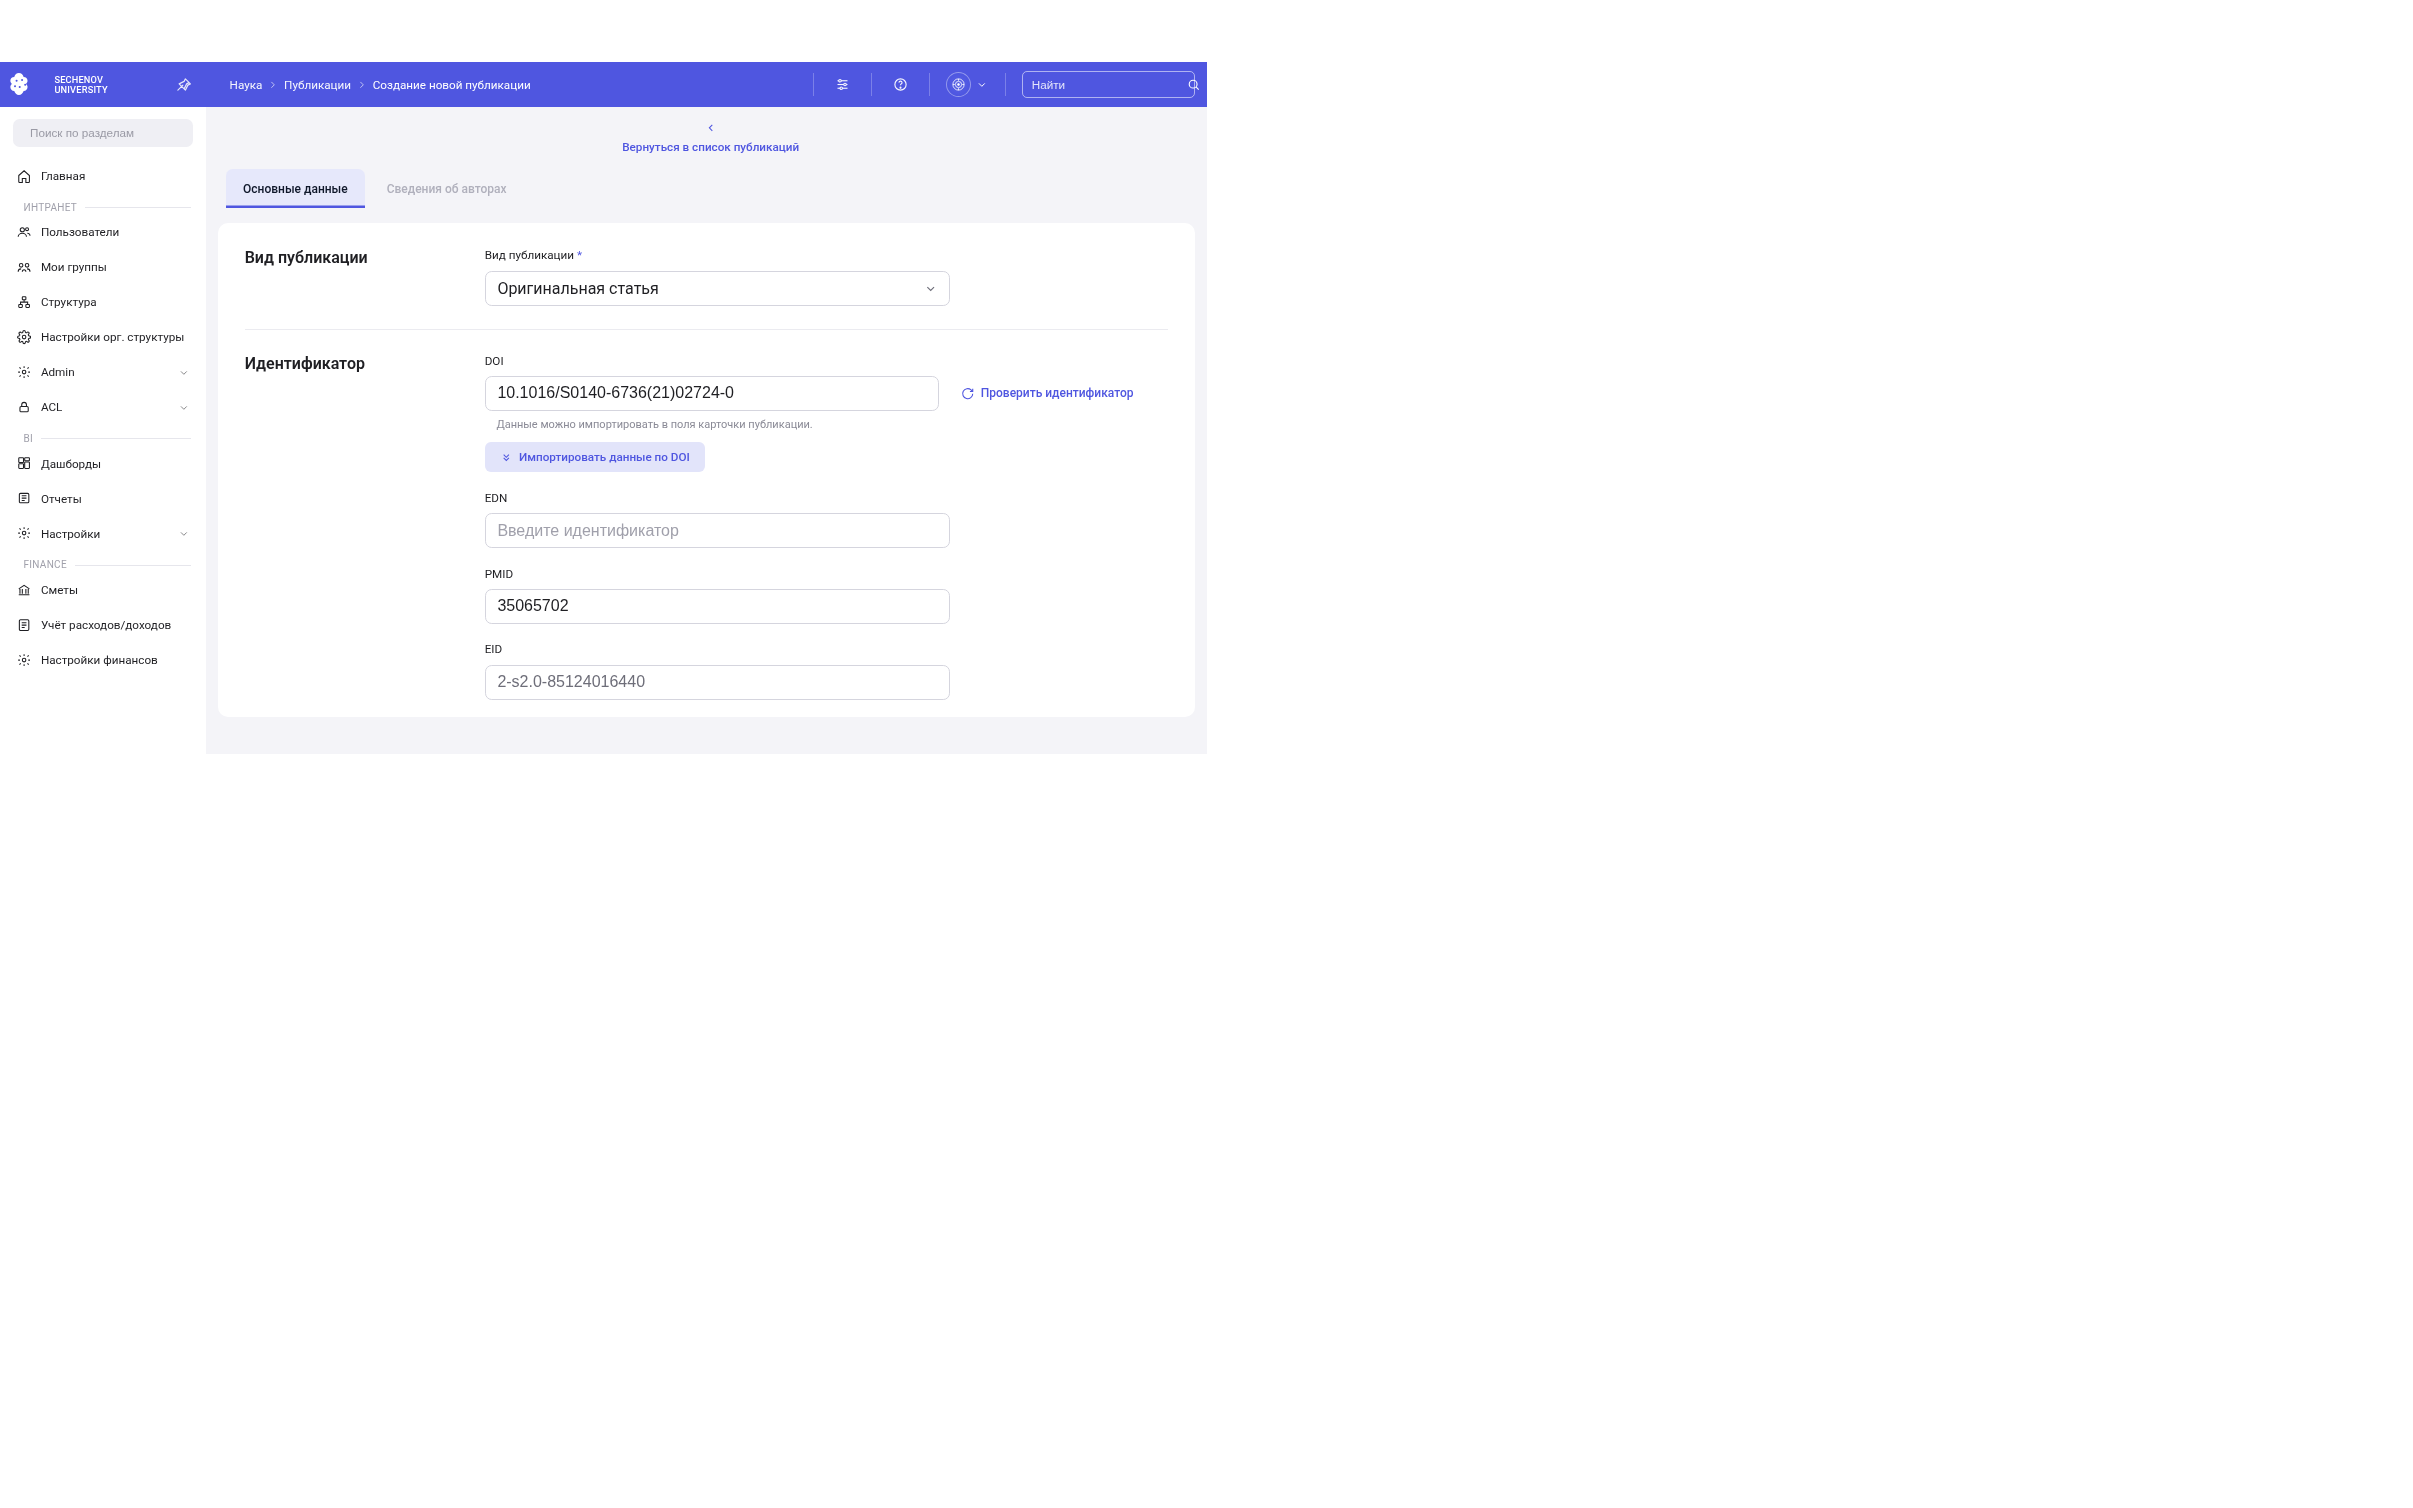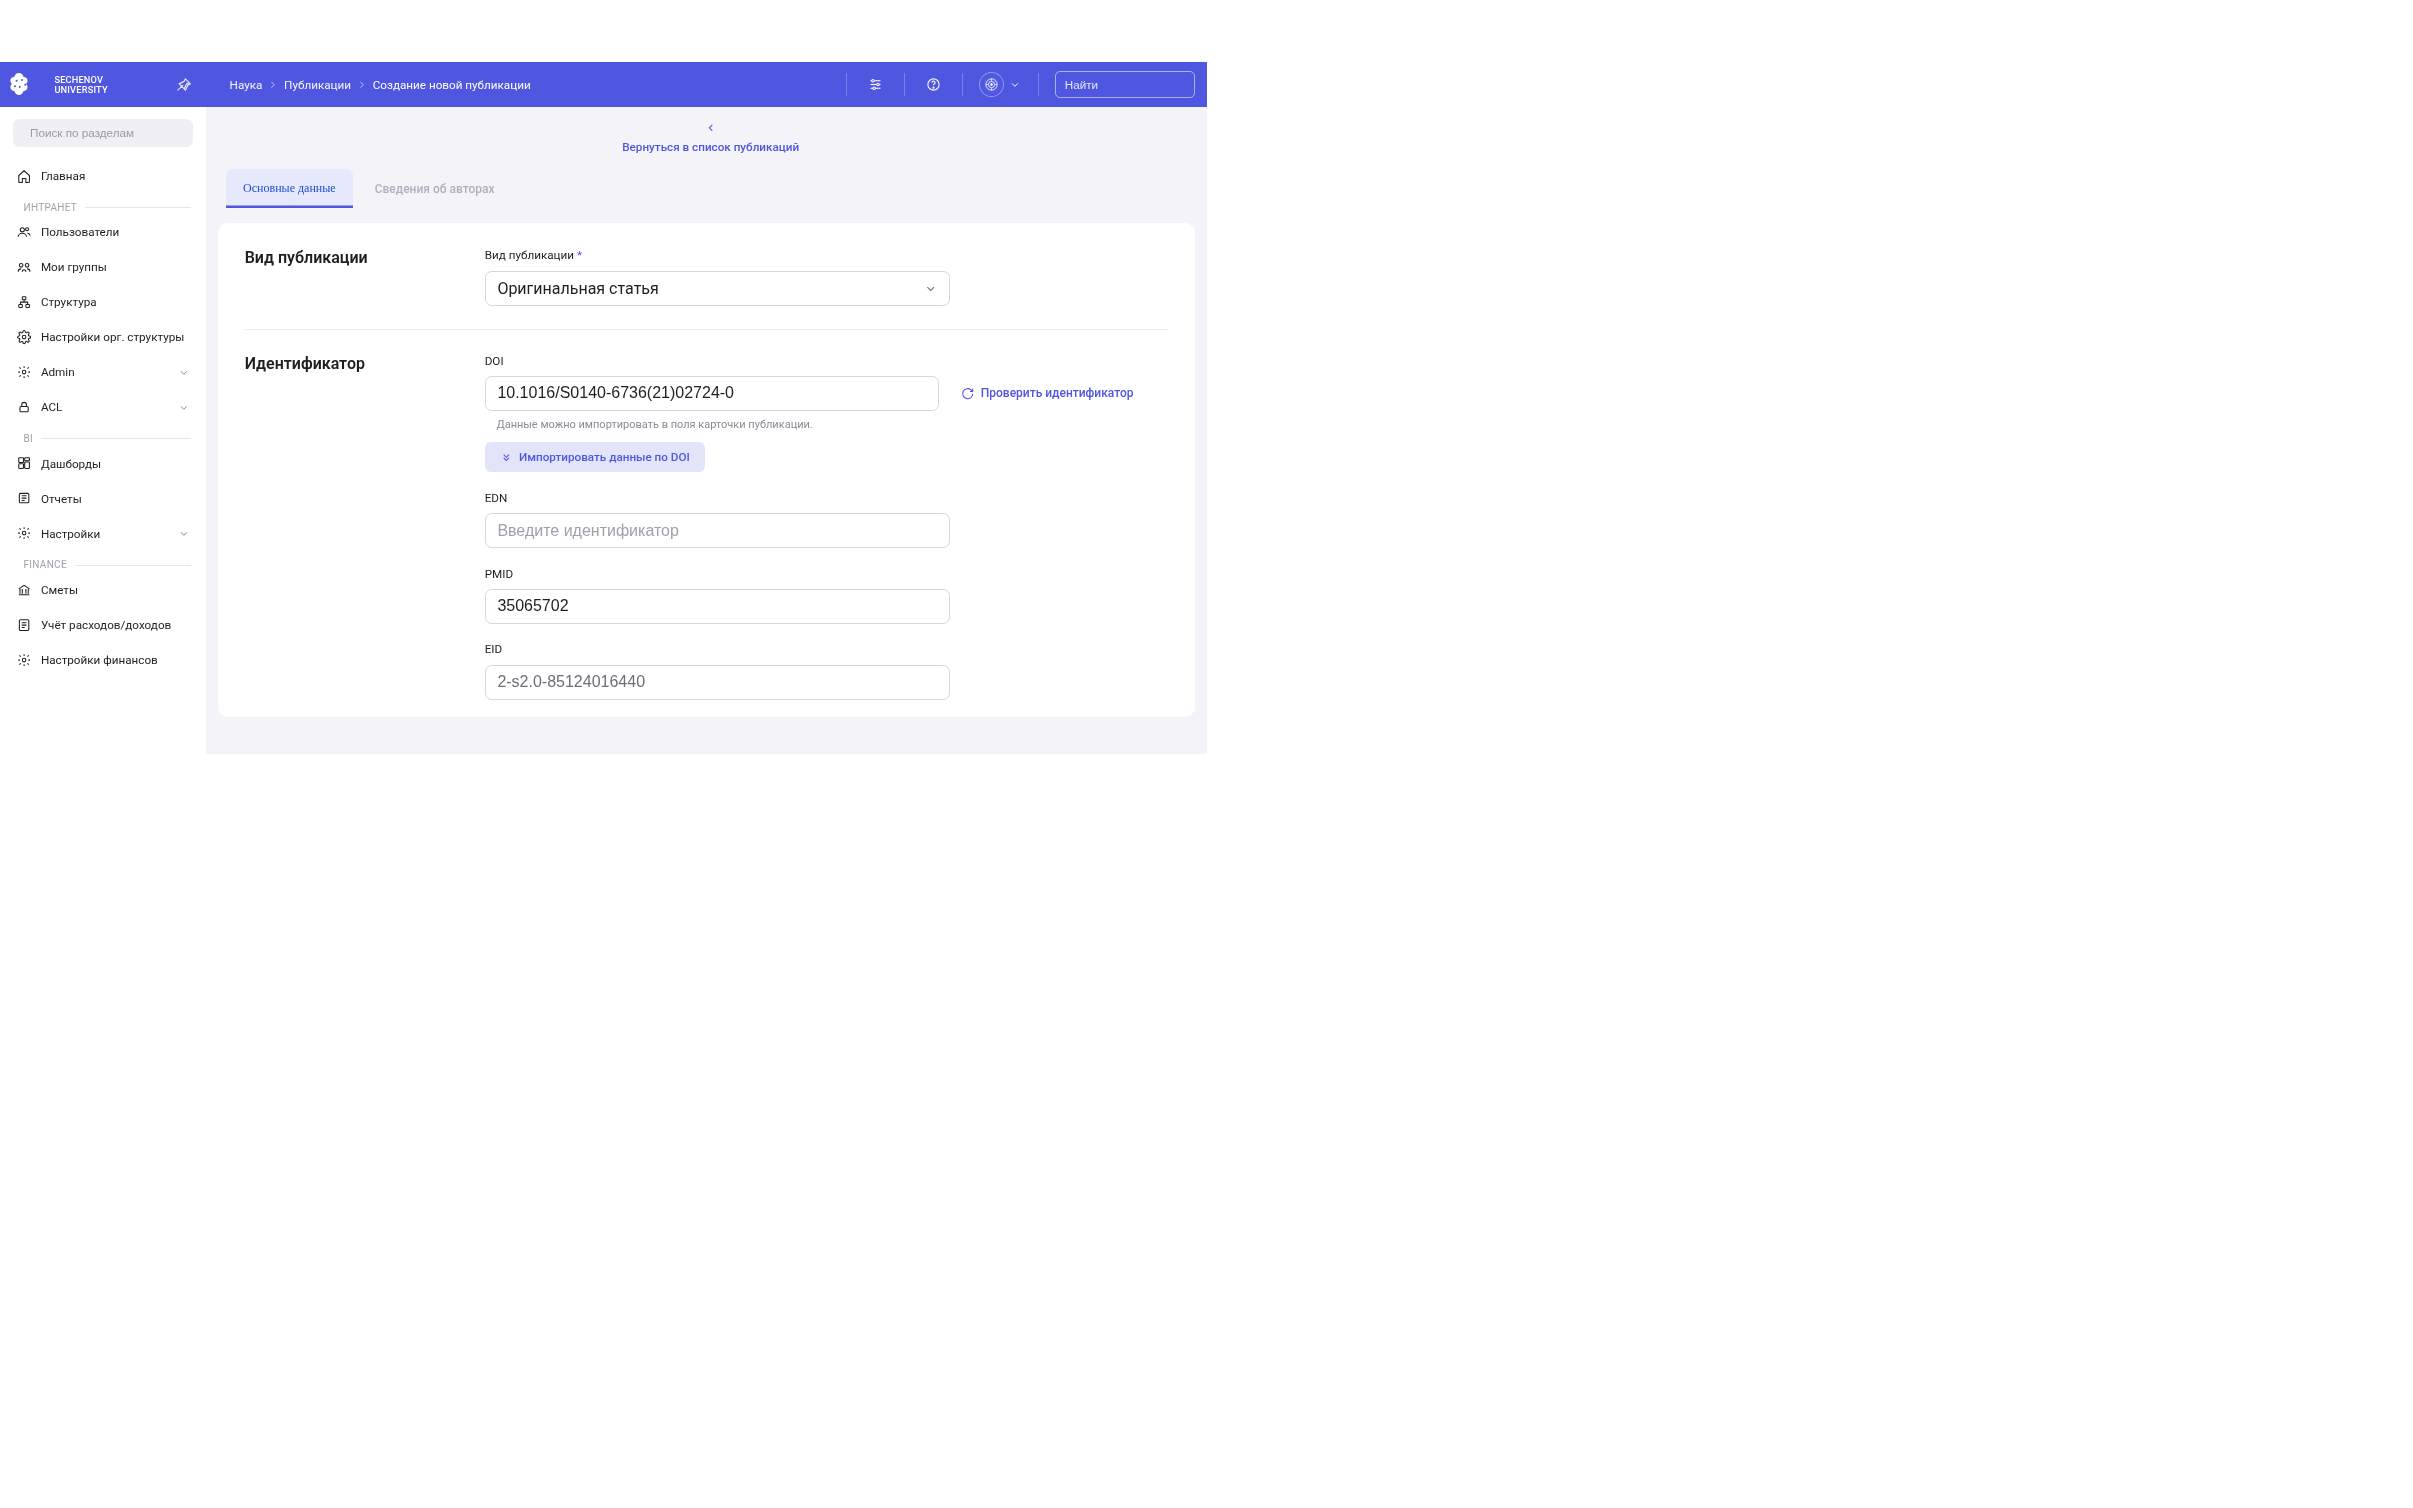--- a/index.html
+++ b/index.html
@@ -32,21 +32,21 @@
 .top-iconbtn { width: 23.5px; height: 23.5px; display: flex; align-items: center; justify-content: center; opacity: .95; }
 .top-divider { width: 0.8px; height: 23.5px; background: rgba(255,255,255,.25); margin: 0 8.4px; }
 .avatar-wrap { display: flex; align-items: center; gap: 5px; }
 .avatar {
   width: 25px; height: 25px; border-radius: 50%;
   background: radial-gradient(circle at 50% 50%, #5B63E6 0%, #4750de 100%);
   border: 1.3px solid rgba(255,255,255,.4);
   display: flex; align-items: center; justify-content: center;
 }
 .search-wrap {
-  width: 140px; height: 27px;
+  width: 173px; height: 27px;
   background: rgba(255,255,255,0);
   border: 0.8px solid rgba(255,255,255,.55);
   border-radius: 5px;
   display: flex; align-items: center;
   padding: 0 8.4px;
 }
 .search-wrap input {
   flex: 1; background: transparent; border: none; outline: none;
   color: #fff; font-size: 11.7px;
 }
@@ -95,21 +95,21 @@
 .page-head-spacer { flex:1; }
 .btn { height: 30px; padding: 0 15px; border-radius: 5.9px; font-size: 11.7px; font-weight: 500; display:flex; align-items:center; }
 .btn-secondary { background: #ECECF1; color: #3A3A42; margin-right: 10px; }
 .btn-primary { background: #D7D9F8; color: #4F56E0; }
 
 .tabs { display:flex; gap: 5px; margin-left: 8.4px; margin-bottom: 15px; }
 .tab {
   height: 39px; padding: 0 17px; font-size: 12px; font-weight: 500;
   color: #B0B0BC; display:flex; align-items:center; border-radius: 6.7px 6.7px 0 0;
 }
-.tab.active { background: #E6E8FB; color: #1d4ed8; box-shadow: inset 0 -2.5px 0 #4F56E0; font-family: Liberation Serif, serif; }
+.tab.active { background: #E6E8FB; color: #0f172a; box-shadow: inset 0 -2.5px 0 #4F56E0; }
 
 .card { background: #fff; border-radius: 10px; padding: 25px 27px 17px 27px; min-height: 453px; }
 .section { display:flex; }
 .sec-left { width: 240px; flex-shrink:0; }
 .sec-title { font-size: 16px; font-weight: 600; color: #1F1F23; }
 .sec-right { flex:1; }
 
 .field-label { font-size: 11.7px; font-weight: 400; color: #1F1F23; margin-bottom: 8.4px; display:block; }
 .field-label .req { color: #4F56E0; }
 .input, .select {

